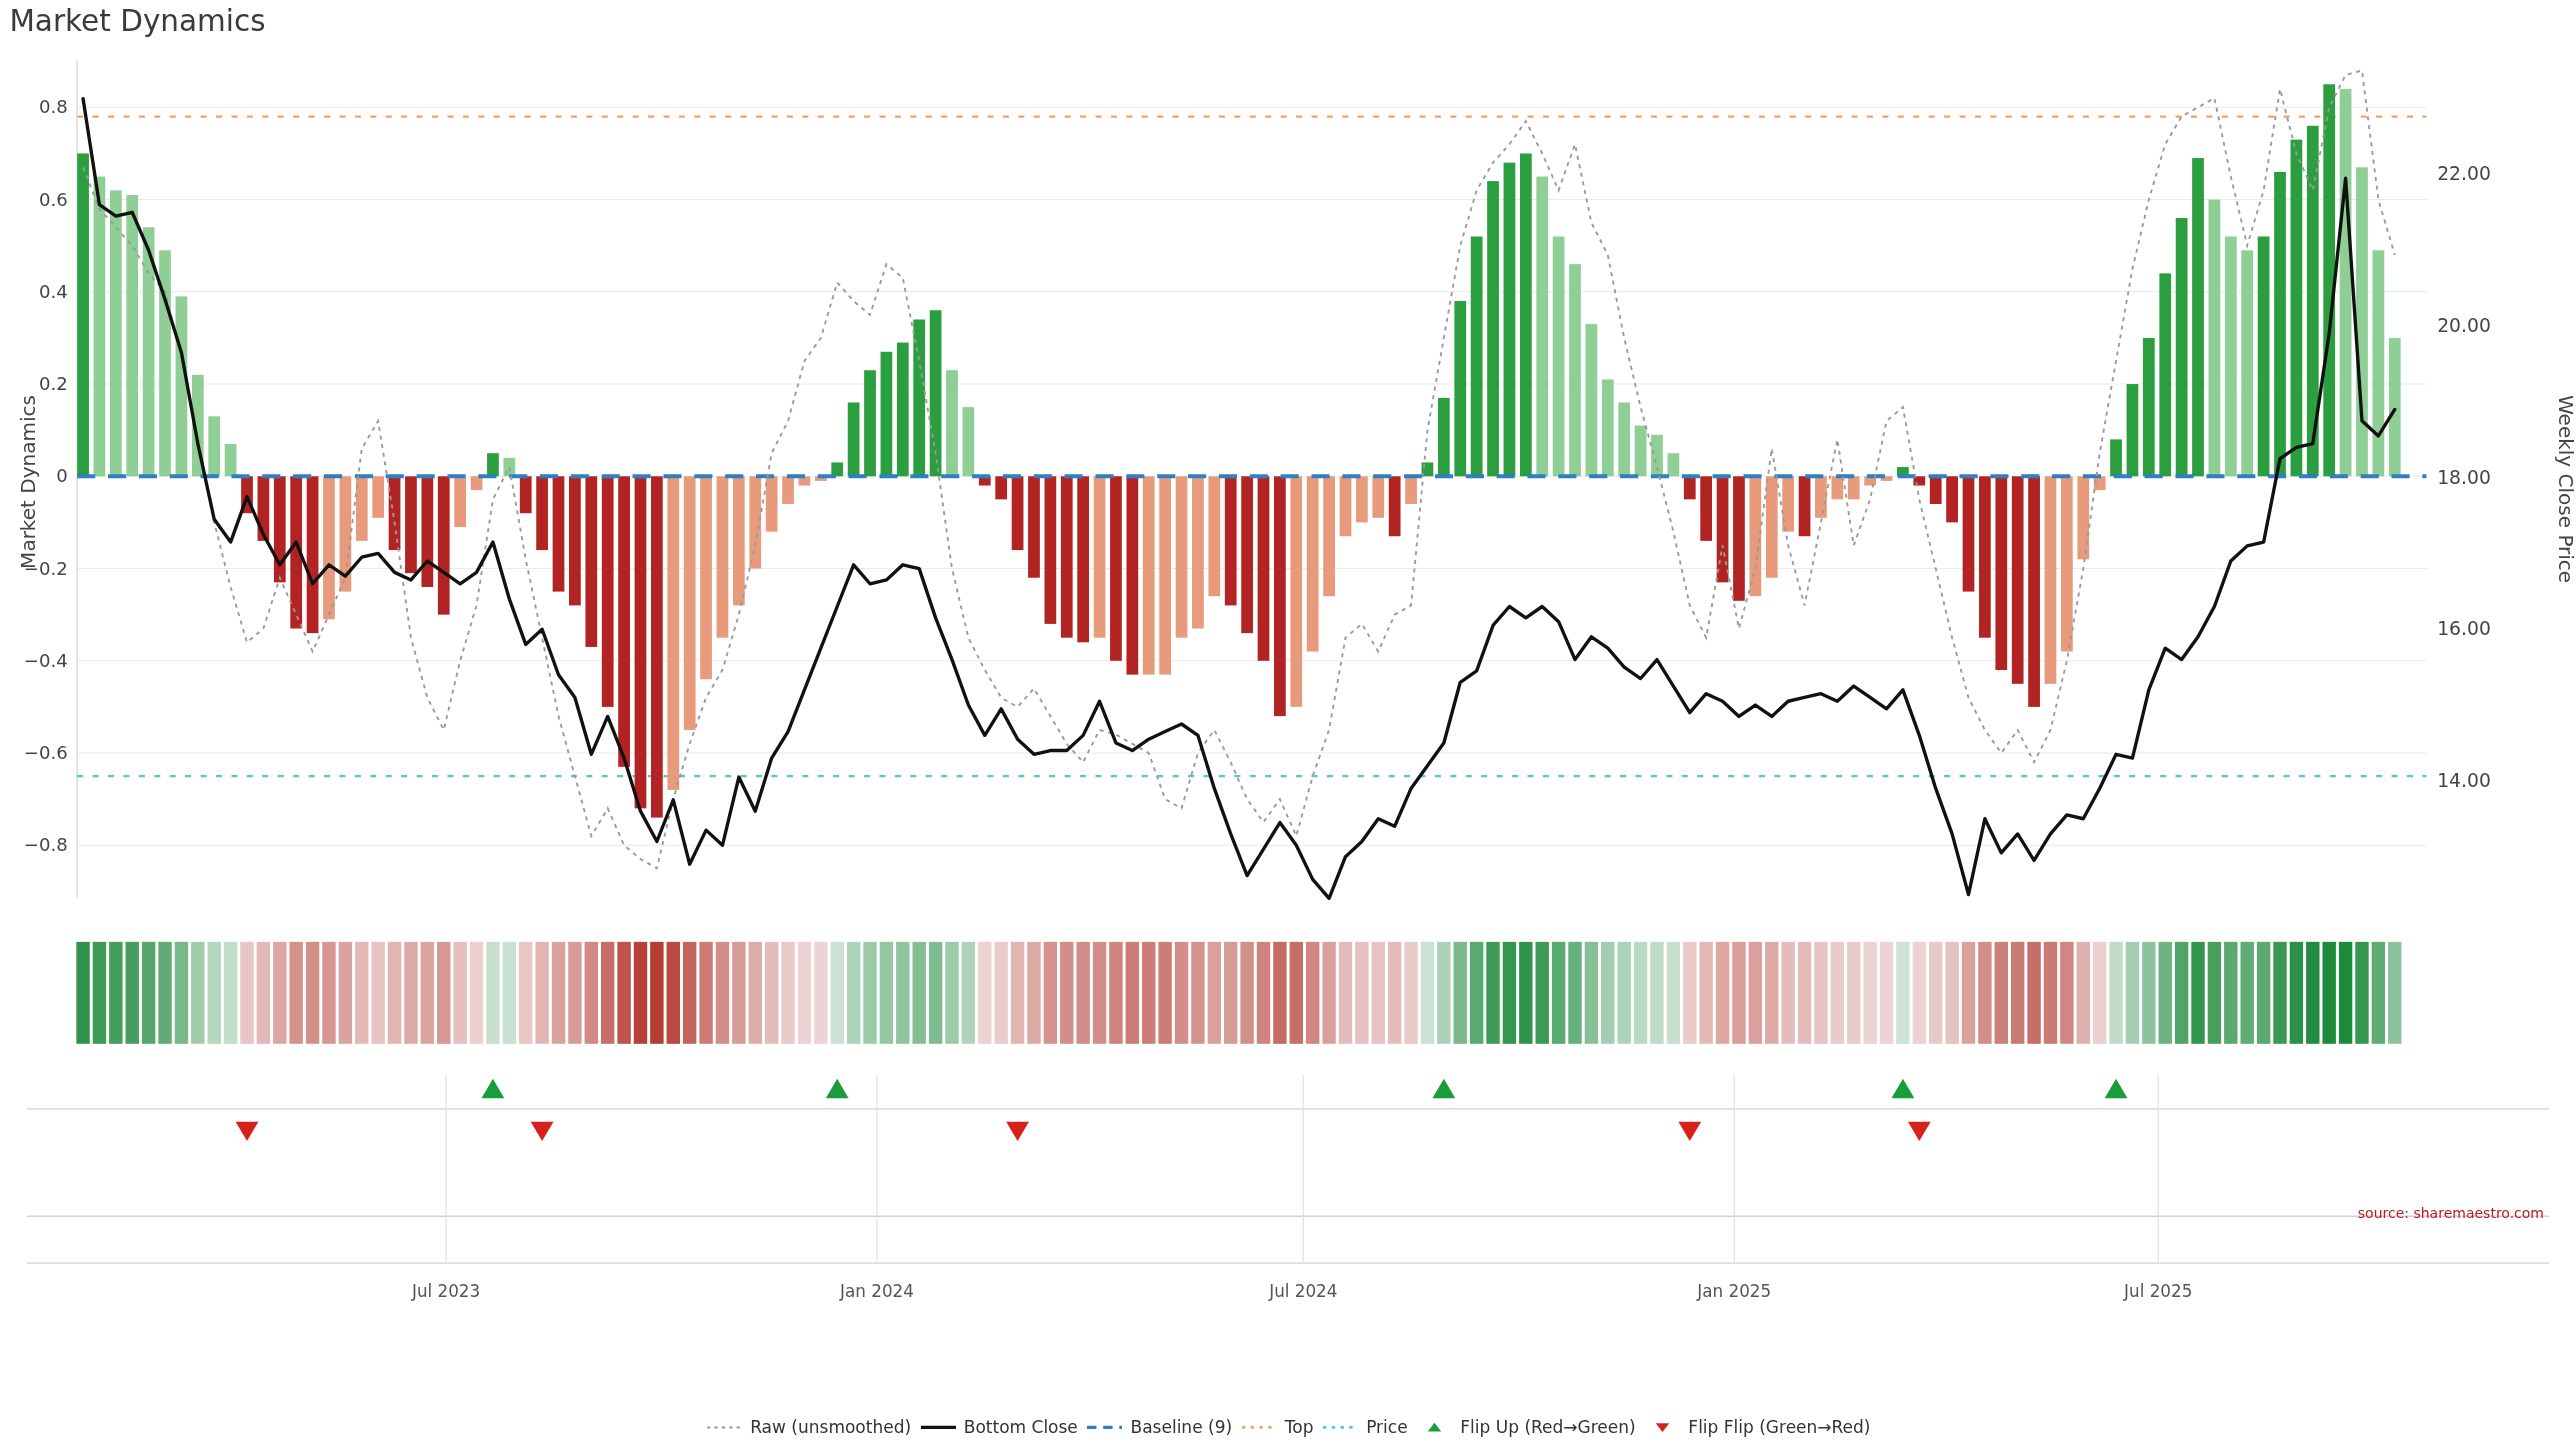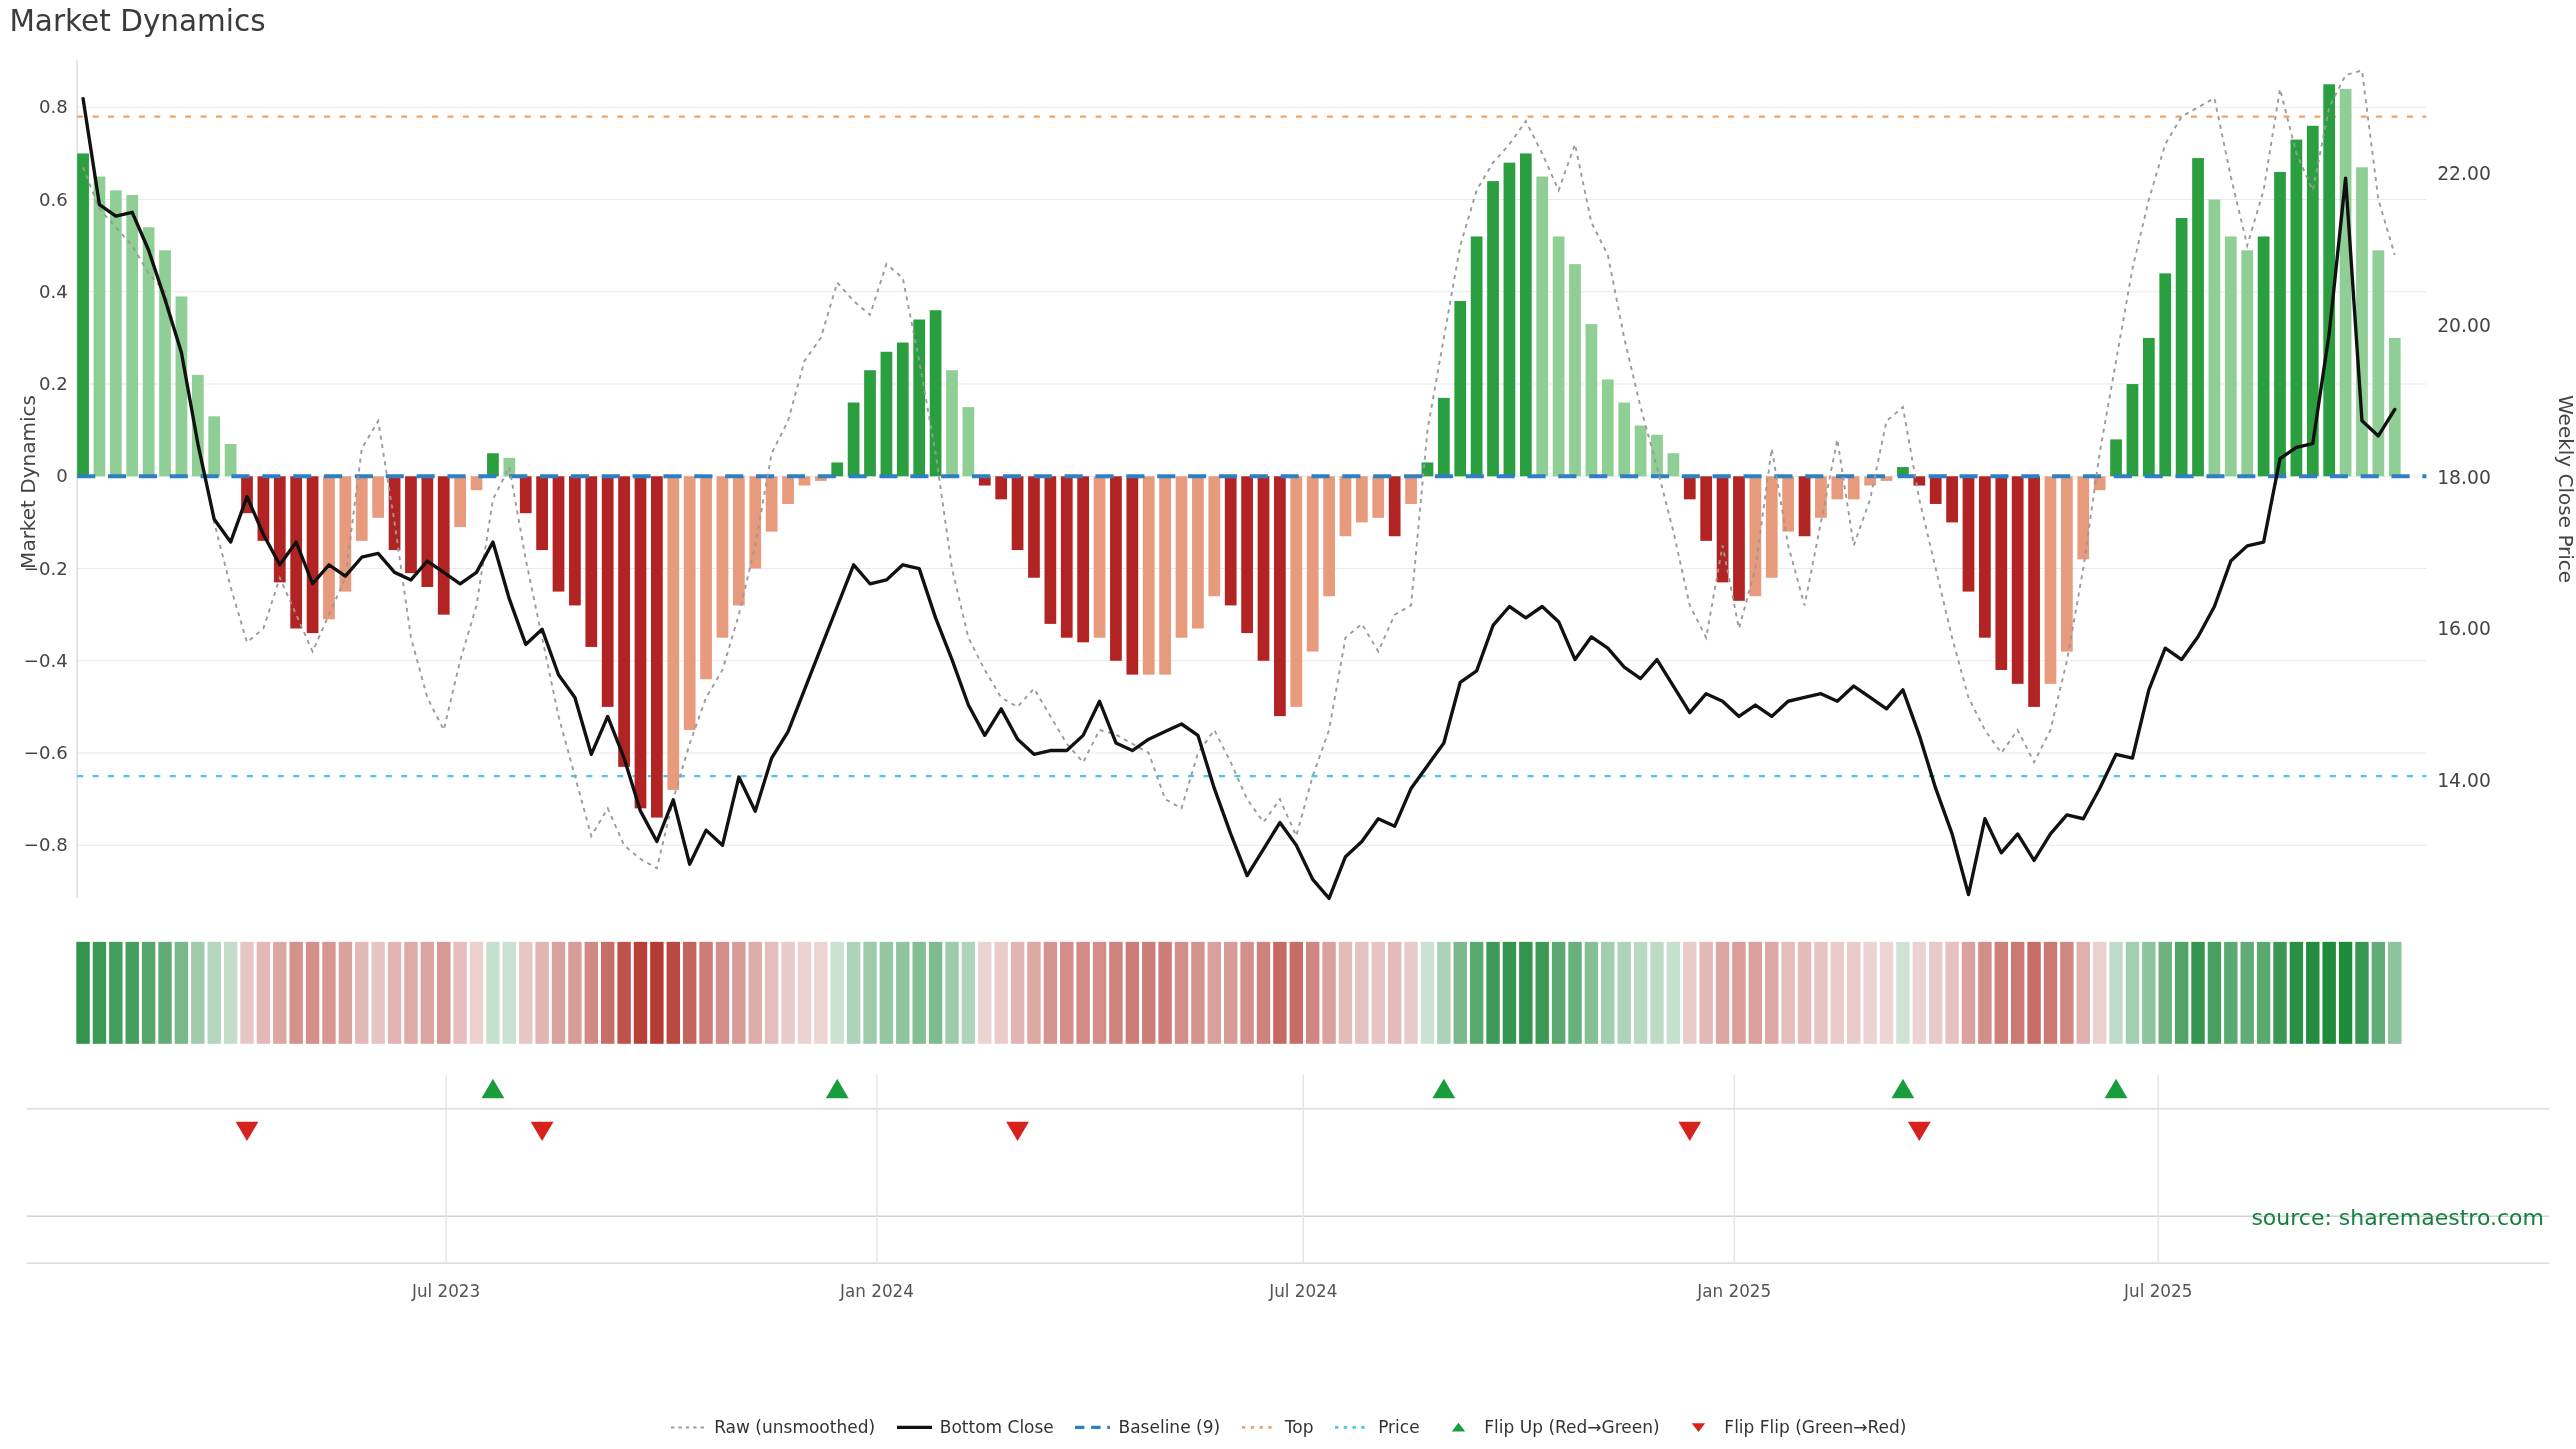--- a/index.html
+++ b/index.html
@@ -3,22 +3,22 @@
 <meta charset="utf-8">
 <style>
   html,body{margin:0;padding:0;background:#ffffff;}
   #app{position:relative;width:2576px;height:1449px;background:#ffffff;overflow:hidden;
        font-family:"DejaVu Sans","Liberation Sans",sans-serif;}
   #chart-svg{position:absolute;left:0;top:0;}
   .page-title{position:absolute;left:9.4px;top:4px;font-size:29.5px;color:#3b3b3b;}
   .axis-title{position:absolute;font-size:20px;color:#444;white-space:nowrap;}
   .axis-title.left{left:-59px;top:470px;transform:rotate(-90deg);transform-origin:center;width:174px;text-align:center;}
   .axis-title.right{left:2479px;top:470px;transform:rotate(90deg);transform-origin:center;width:174px;text-align:center;}
-  .source-note{position:absolute;right:32px;top:1205px;font-size:22px;color:#15803d;}
-  .legend{position:absolute;left:50%;transform:translateX(-50%);top:1417px;display:flex;align-items:center;gap:20px;white-space:nowrap;}
+  .source-note{position:absolute;right:32px;top:1205px;font-size:14px;color:#b91c1c;}
+  .legend{position:absolute;left:50%;transform:translateX(-50%);top:1417px;display:flex;align-items:center;gap:8px;white-space:nowrap;}
   .legend-item{display:flex;align-items:center;gap:6.7px;font-size:17px;color:#333;cursor:pointer;}
   .legend-item svg{display:block;}
   text{font-family:"DejaVu Sans","Liberation Sans",sans-serif;}
 </style>
 </head>
 <body>
 
 <div id="app">
   <svg id="chart-svg" width="2576" height="1449" viewBox="0 0 3840 2160">
       <line x1="115" y1="160" x2="3617" y2="160" stroke="#e9e9ee" stroke-width="1.5"></line>

